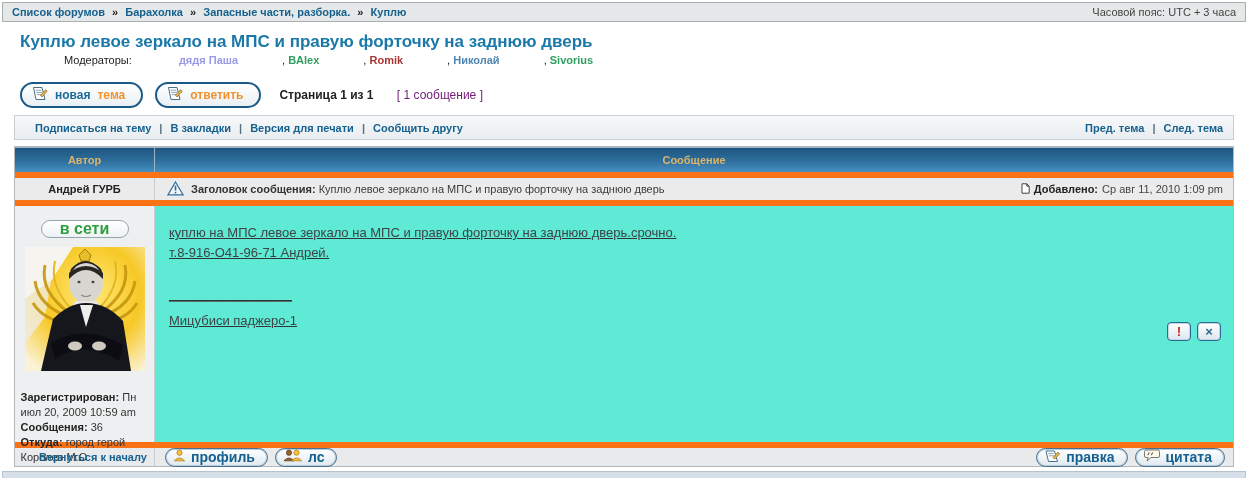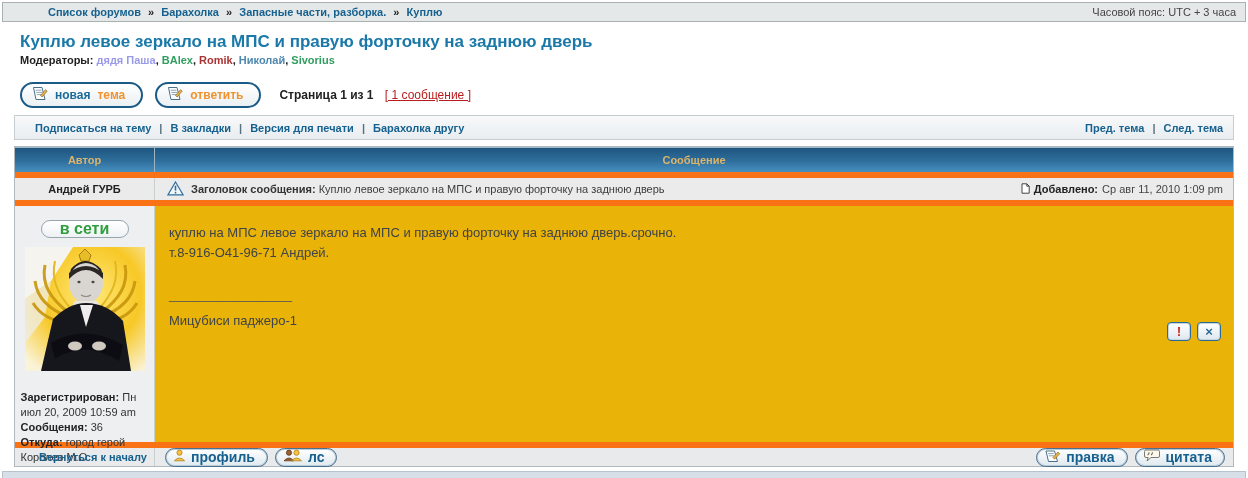--- a/index.html
+++ b/index.html
@@ -13,51 +13,51 @@
   a { text-decoration:none; cursor:pointer; }
   .blue-link { color:#16618f; font-weight:bold; }
 
   
   .topbar {
     position:absolute; left:2px; top:2px; width:1244px; height:20px;
     background:#e5e8e8; border:1px solid #a8b0b0;
     display:flex; align-items:center; justify-content:space-between;
     padding:0 9px; font-size:11px;
   }
-  .crumbs { font-weight:bold; color:#222;margin-left:36px; }
+  .crumbs { font-weight:bold; color:#222; }
   .crumbs .sep { margin:0 4px; color:#222; }
   .tz { color:#444; }
 
   
   .page-title {
     position:absolute; left:20px; top:32px;
     font-size:17px; font-weight:bold; color:#1a79a8;
   }
   .mods {
     position:absolute; left:20px; top:54px;
     font-size:11px; font-weight:bold; color:#222;
   }
-  .mods span { font-weight:bold; }
+  .mods span { font-weight:normal;margin-left:44px; }
 
   
   .btnrow {
     position:absolute; left:20px; top:82px;
     display:flex; align-items:center; gap:12px;
   }
   .pillbtn {
     height:26px; border:2px solid #1a5a86; border-radius:14px;
     background:linear-gradient(#ffffff,#eaf0f4);
     display:flex; align-items:center; gap:7px;
     padding:0 16px 0 9px; font-size:12px; font-weight:bold; cursor:pointer;
   }
   .pillbtn .w-blue { color:#1a6a9a; }
   .pillbtn .w-orange { color:#f0922e; }
   .pageinfo { font-size:12px; color:#222; margin-left:6px; }
   .pageinfo .pbold { font-weight:bold; }
-  .pageinfo .pnorm { font-weight:normal; color:#b91c1c; margin-left:8px;text-decoration:underline; }
+  .pageinfo .pnorm { font-weight:normal; color:#701a75; margin-left:20px; }
 
   
   .actionbar {
     position:absolute; left:14px; top:115px; width:1220px; height:25px;
     background:linear-gradient(#f7f9fa,#e9edf0);
     border:1px solid #c6ced2;
     display:flex; align-items:center; justify-content:space-between;
     padding:0 10px 0 20px; font-size:11px; font-weight:bold;
   }
   .actionbar .sep { color:#58707e; margin:0 5px; font-weight:bold; }
@@ -84,21 +84,21 @@
   .subjrow { height:28px; background:#ebebeb; }
   .subjrow .col-author { display:flex; align-items:center; justify-content:center; font-weight:bold; color:#222; }
   .subjrow .col-msg { display:flex; align-items:center; justify-content:space-between; padding:0 10px 0 12px; }
   .subj-left { display:flex; align-items:center; gap:7px; color:#3c3c3c; }
   .subj-left b { color:#333; }
   .posted { display:flex; align-items:center; gap:4px; color:#444; }
   .posted b { color:#222; }
 
   .postrow { height:242px; }
   .postrow .col-author { background:#edeff0; display:flex; flex-direction:column; align-items:center; padding-top:14px; }
-  .postrow .col-msg { background:#eab308; position:relative; padding:17px 14px 0 14px; }
+  .postrow .col-msg { background:#5eead4; position:relative; padding:17px 14px 0 14px;text-decoration:underline; }
 
   .online-badge {
     width:88px; height:18px; border:1px solid #97a6ad; border-radius:9px;
     background:linear-gradient(#ffffff,#eef2f4);
     display:flex; align-items:center; justify-content:center;
     color:#2f9e3e; font-weight:bold; font-size:16px;
   }
   .avatar-box { margin-top:9px; width:120px; height:124px; }
   .userinfo {
     margin-top:19px; width:128px; align-self:center;
@@ -199,21 +199,21 @@
 </div>
 
 <div class="actionbar">
   <div>
     <a class="blue-link">Подписаться на тему</a>
     <span class="sep">|</span>
     <a class="blue-link">В закладки</a>
     <span class="sep">|</span>
     <a class="blue-link">Версия для печати</a>
     <span class="sep">|</span>
-    <a class="blue-link">Барахолка другу</a>
+    <a class="blue-link">Сообщить другу</a>
   </div>
   <div>
     <a class="blue-link">Пред. тема</a>
     <span class="sep">|</span>
     <a class="blue-link">След. тема</a>
   </div>
 </div>
 
 <div class="forumtable">
 

